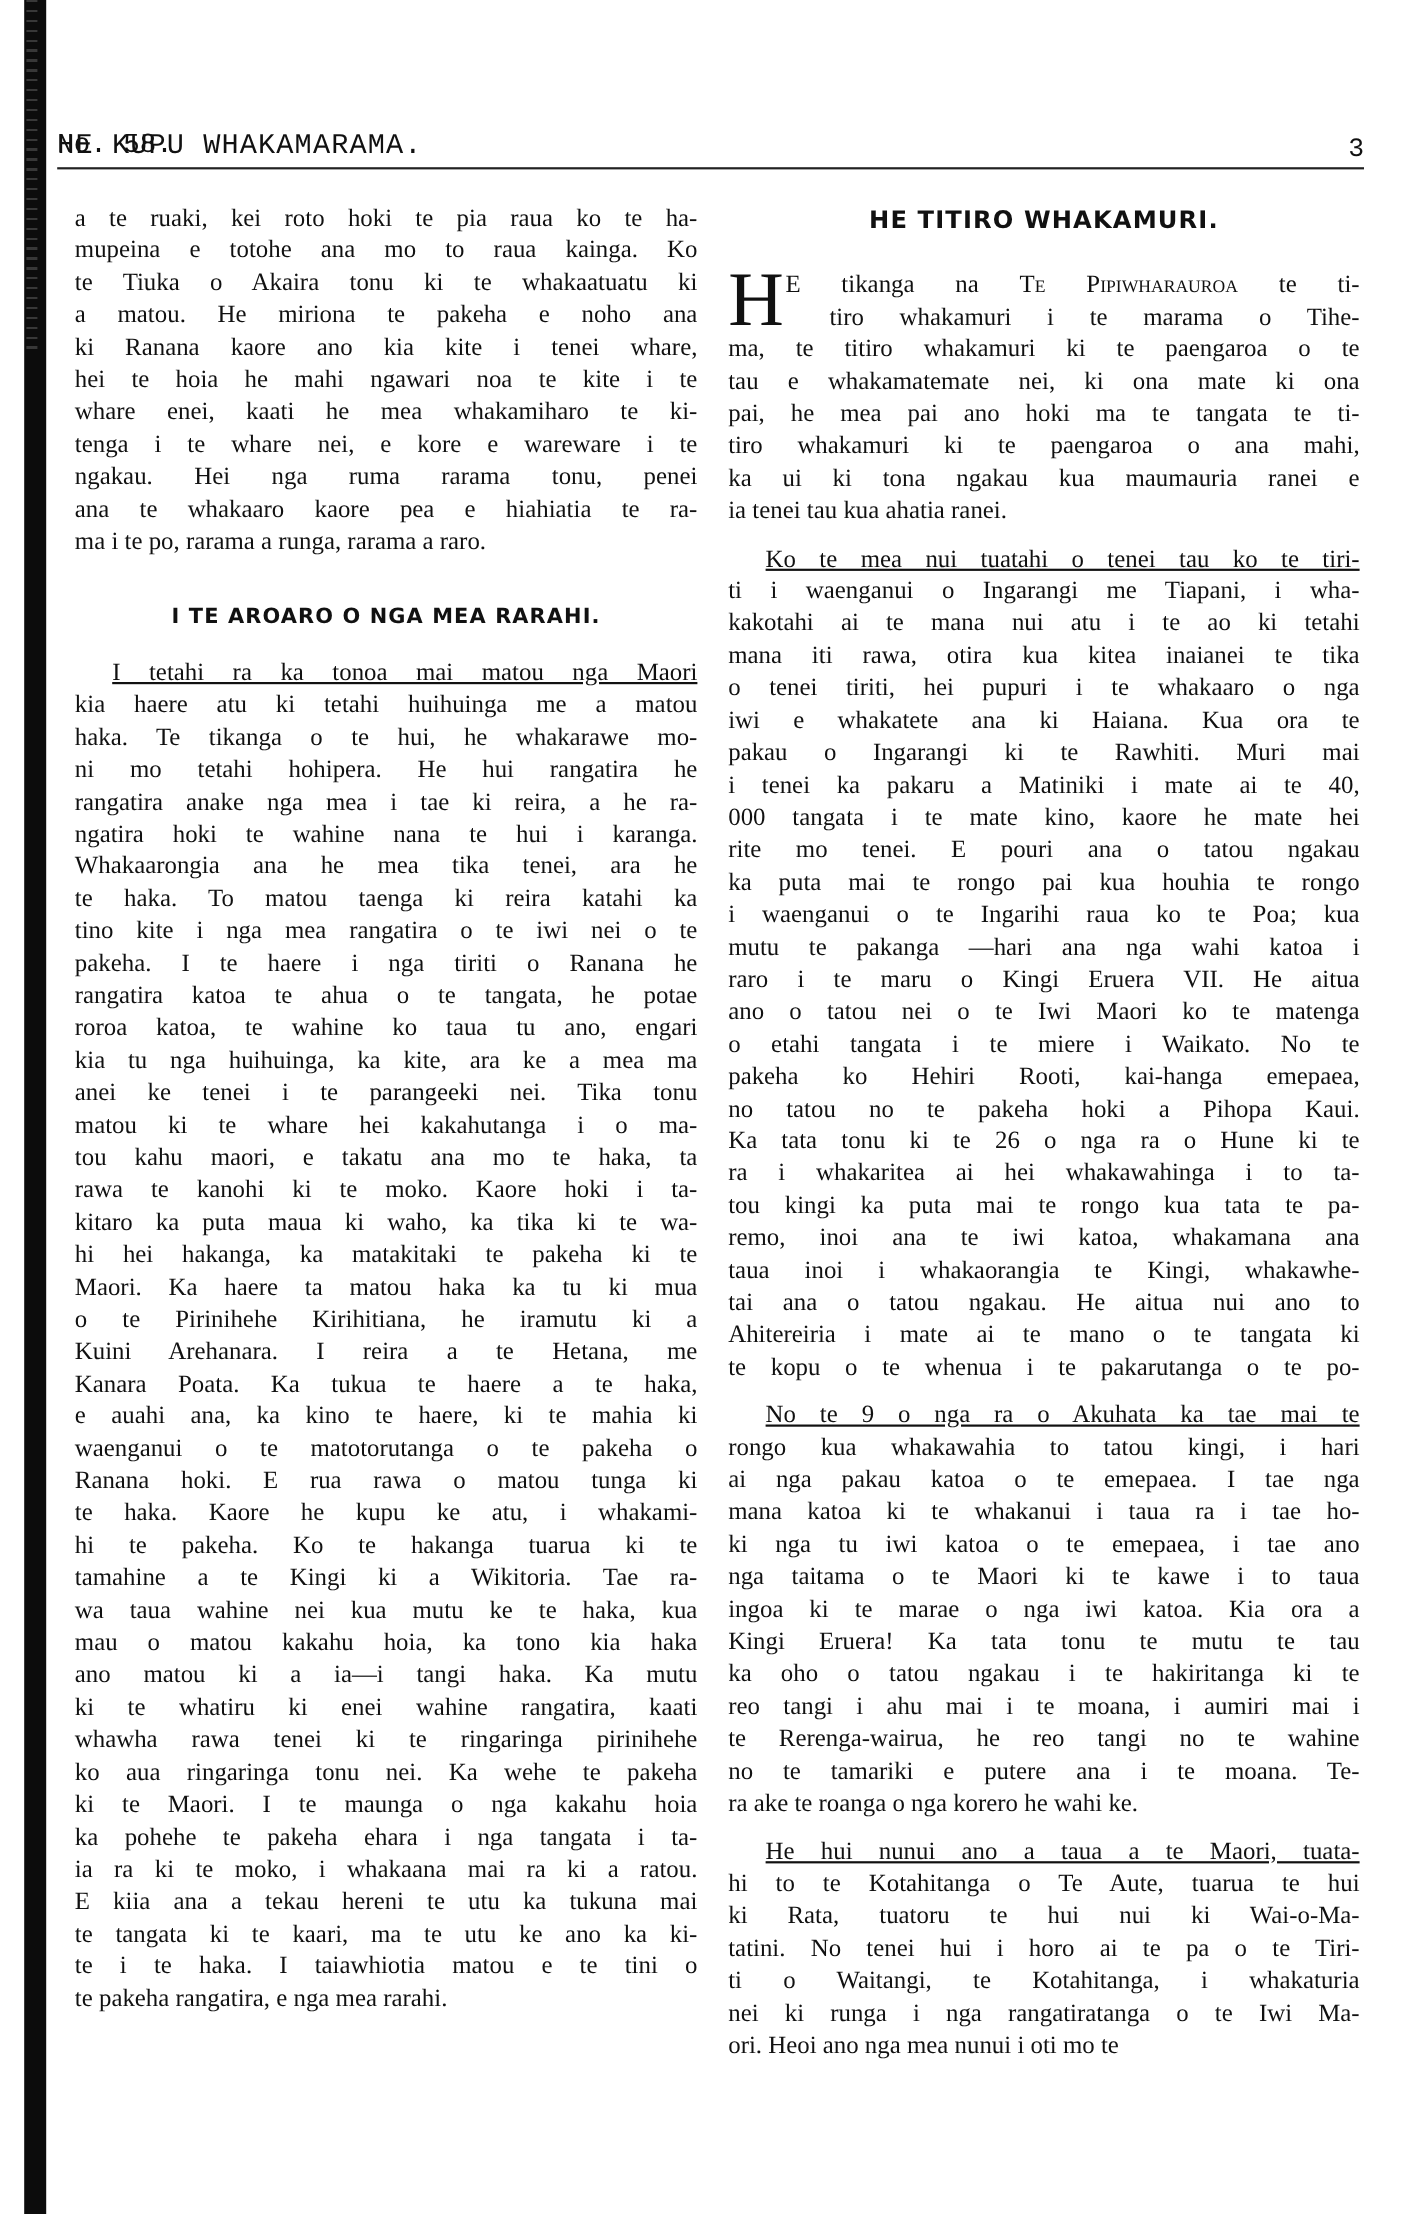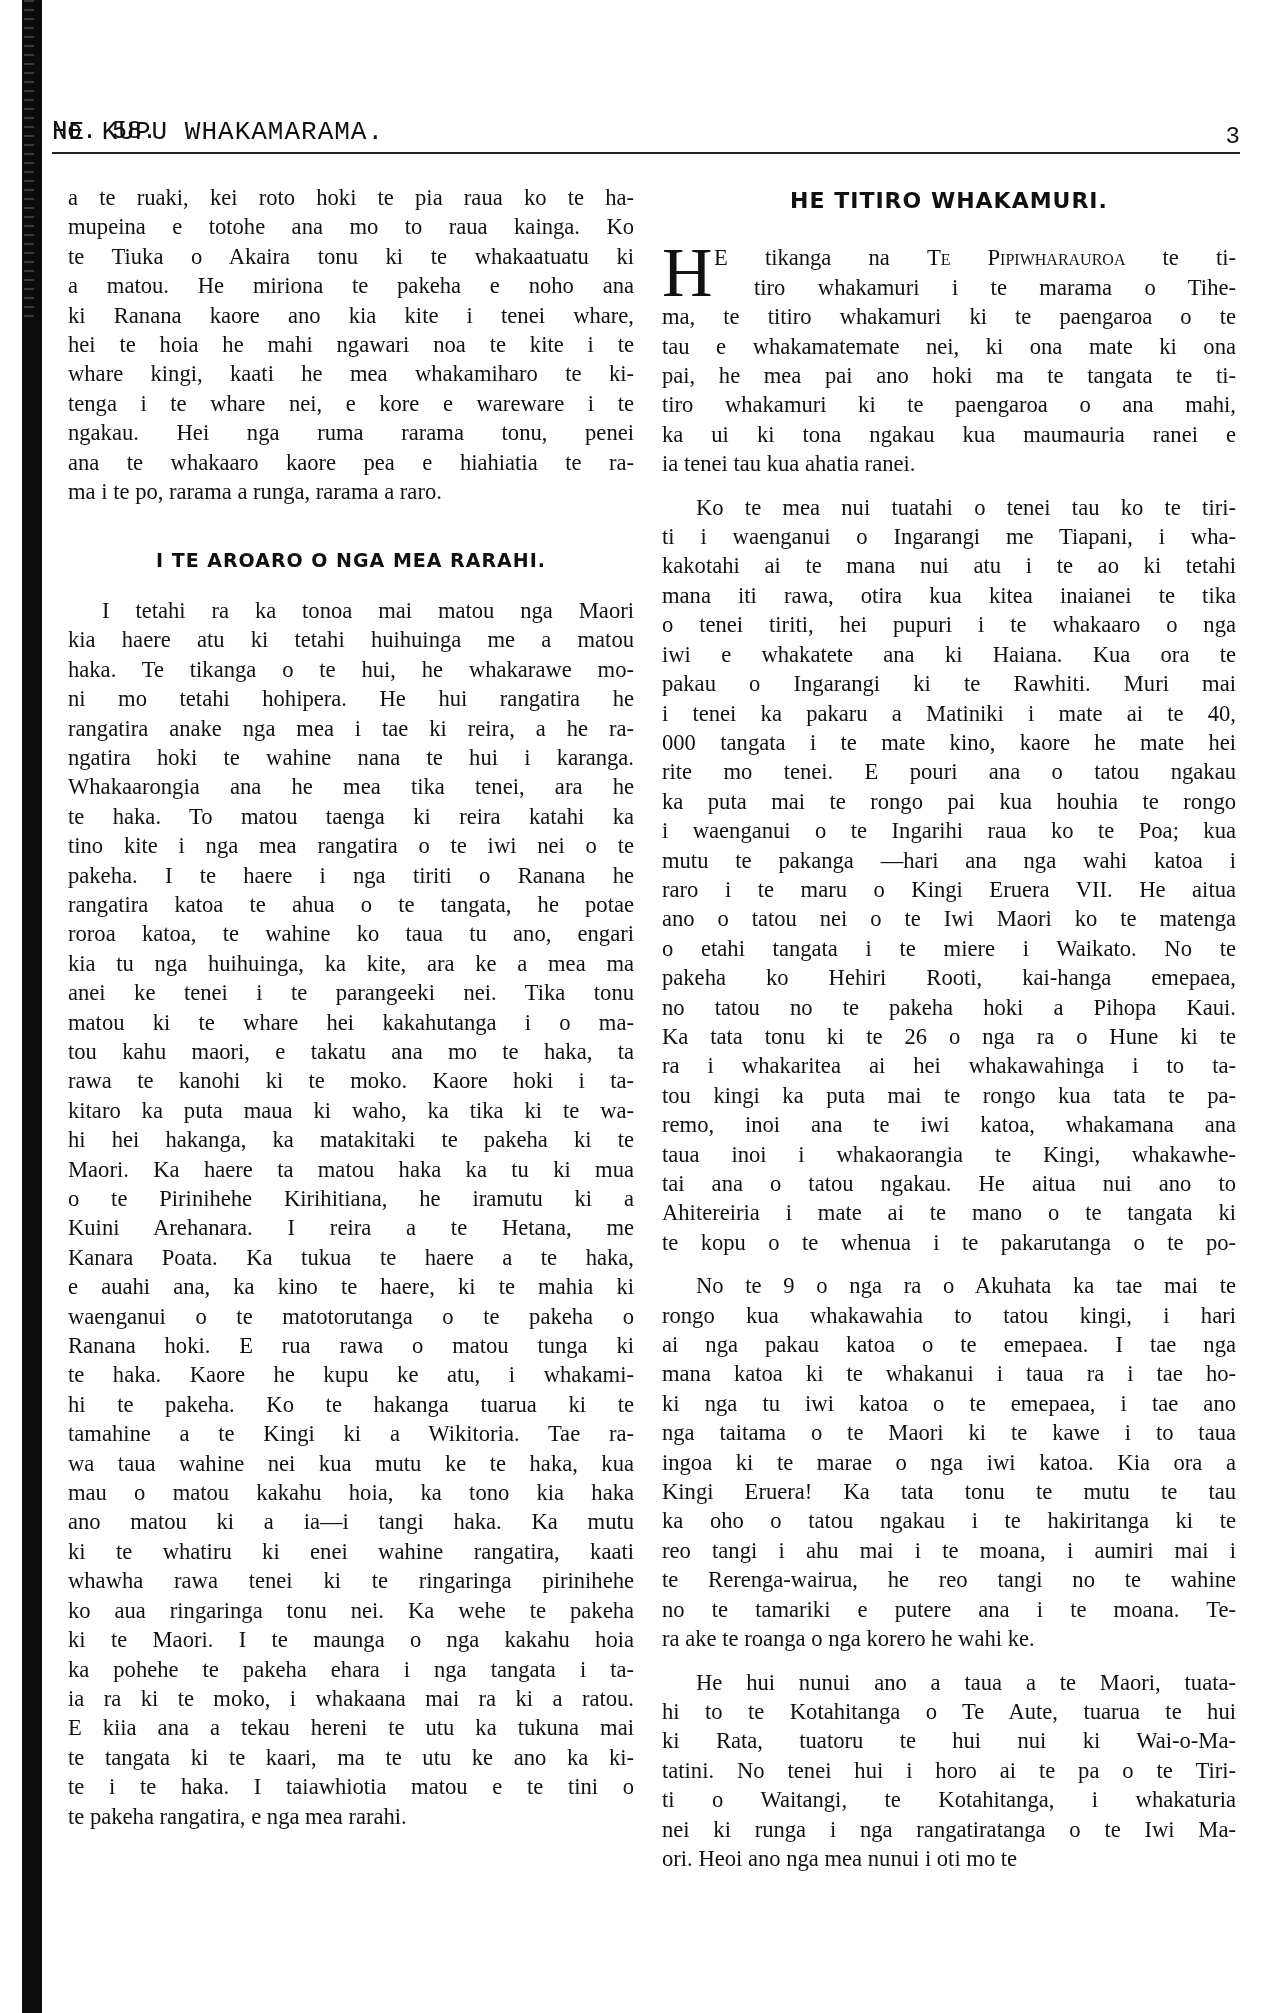--- a/index.html
+++ b/index.html
@@ -16,21 +16,21 @@
                    font-size: 26px; letter-spacing: 1px; }
   .page-no { position: absolute; right: 0; top: 6px; font-size: 24px; }
   .rule { position: absolute; left: 52px; top: 152px; width: 1188px; height: 0;
           border-top: 2px solid #222; }
   .col { position: absolute; top: 183px; width: 566px; font-size: 22.6px;
          line-height: 29.4px; text-align: justify; margin-left: 10px; }
   .col-left { left: 58px; }
   .col-right { left: 652px; top: 186px; width: 574px; }
   .line { display: block; white-space: nowrap; text-align-last: justify; text-align: justify; }
   .line.last { text-align-last: left; }
-  .line.indent { padding-left: 34px; }
+  .line.indent { padding-left: 34px; text-decoration: underline; }
   .heading { font-family: "DejaVu Sans", "Liberation Sans", sans-serif; font-weight: bold;
              text-align: center; letter-spacing: 1px; font-size: 19px; }
   .h-left { margin: 40px 0 20px 0; }
   .h-right { font-size: 22px; margin: 0 0 28px 0; }
   .para-gap { height: 14px; }
   .dropcap-wrap { position: relative; }
   .dropcap { position: absolute; left: 0; top: 0; font-size: 70px; line-height: 60px; }
   .dc-line { padding-left: 52px; }
   .dc-line2 { padding-left: 92px; }
   .smallcaps { font-variant: small-caps; }
@@ -48,21 +48,21 @@
 <div class="rule"></div>
 
 <div class="col col-left">
   <div id="left-intro">
       <span class="line">a te ruaki, kei roto hoki te pia raua ko te ha-</span>
       <span class="line">mupeina e totohe ana mo to raua kainga. Ko</span>
       <span class="line">te Tiuka o Akaira tonu ki te whakaatuatu ki</span>
       <span class="line">a matou. He miriona te pakeha e noho ana</span>
       <span class="line">ki Ranana kaore ano kia kite i tenei whare,</span>
       <span class="line">hei te hoia he mahi ngawari noa te kite i te</span>
-      <span class="line">whare kingi, kaati he mea whakamiharo te ki-</span>
+      <span class="line">whare enei, kaati he mea whakamiharo te ki-</span>
       <span class="line">tenga i te whare nei, e kore e wareware i te</span>
       <span class="line">ngakau. Hei nga ruma rarama tonu, penei</span>
       <span class="line">ana te whakaaro kaore pea e hiahiatia te ra-</span>
       <span class="line last">ma i te po, rarama a runga, rarama a raro.</span>
     </div>
   <div class="heading h-left">I TE AROARO O NGA MEA RARAHI.</div>
   <div id="left-body">
       <span class="line indent">I tetahi ra ka tonoa mai matou nga Maori</span>
       <span class="line">kia haere atu ki tetahi huihuinga me a matou</span>
       <span class="line">haka. Te tikanga o te hui, he whakarawe mo-</span>

